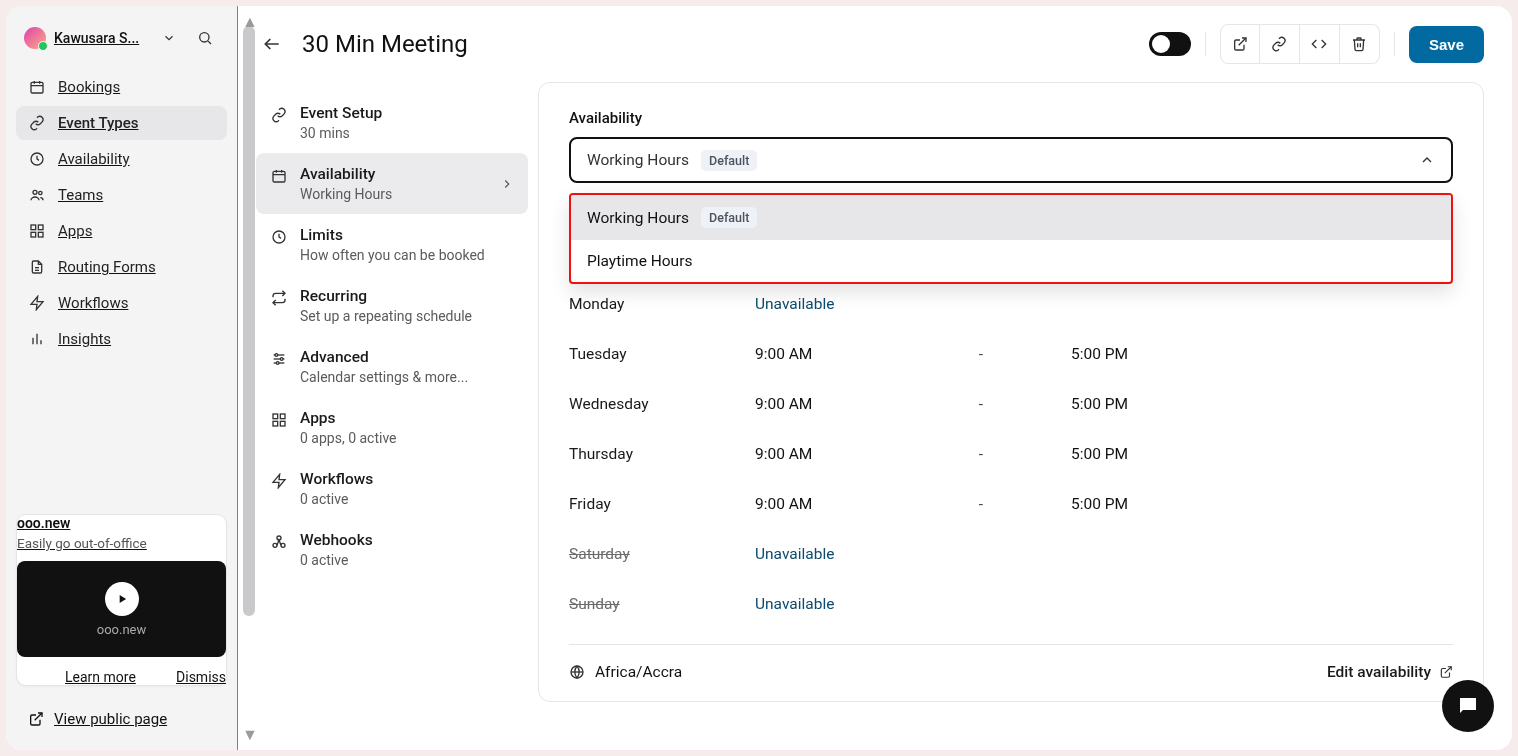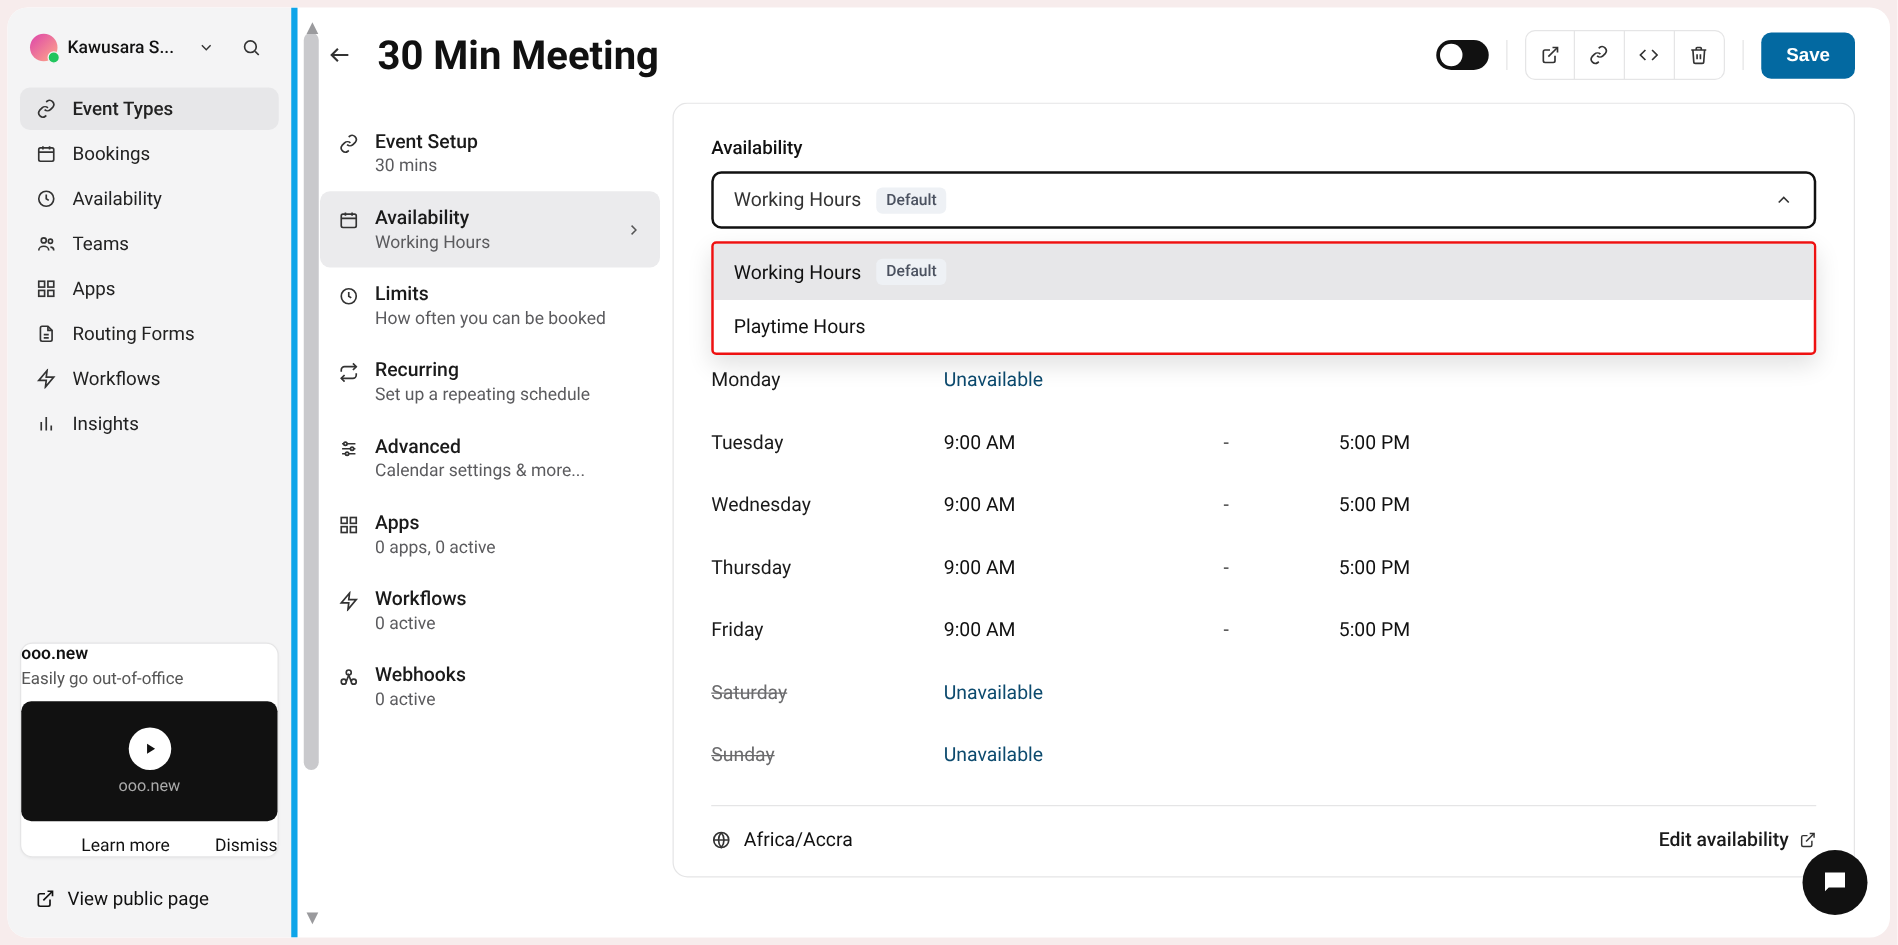--- a/index.html
+++ b/index.html
@@ -1,19 +1,19 @@
 <!DOCTYPE html>
 <html><head>
 <meta charset="utf-8">
 <style>
   * { box-sizing: border-box; margin: 0; padding: 0; }
   body { font-family: -apple-system, BlinkMacSystemFont, "Segoe UI", Roboto, sans-serif; background:#f7ecec; width:1518px; height:756px; overflow:hidden; position:relative; color:#111; }
   .app-shell { position:absolute; top:6px; left:6px; right:6px; bottom:6px; background:#fff; border-radius:16px; display:flex; overflow:hidden; }
   
-  .sidebar { width:232px; background:#f4f4f5; border-right:5px solid #0ea5e9; display:flex; flex-direction:column; padding:12px 10px; position:relative; }
+  .sidebar { width:232px; background:#f4f4f5; border-right:1px solid #0ea5e9; display:flex; flex-direction:column; padding:12px 10px; position:relative;text-decoration:underline; }
   .user-row { display:flex; align-items:center; gap:8px; padding:6px 8px; }
   .avatar { width:22px; height:22px; border-radius:50%; background:linear-gradient(135deg,#d4a,#fa8); position:relative; }
   .avatar::after { content:""; position:absolute; right:-2px; bottom:-2px; width:8px; height:8px; background:#22c55e; border:1.5px solid #f4f4f5; border-radius:50%; }
   .user-name { flex:1; font-size:14px; font-weight:500; overflow:hidden; white-space:nowrap; text-overflow:ellipsis; }
   .icon-btn { display:flex; align-items:center; justify-content:center; width:28px; height:28px; border-radius:6px; cursor:pointer; color:#333; }
   .nav { margin-top:12px; display:flex; flex-direction:column; gap:2px; }
   .nav-item { display:flex; align-items:center; gap:12px; padding:8px 12px; border-radius:8px; font-size:15px; cursor:pointer; color:#222; }
   .nav-item.active { background:#e7e7e9; font-weight:500; }
   .nav-item .nicon { width:18px; height:18px; display:flex; align-items:center; justify-content:center; color:#333; flex-shrink:0; }
   .promo-card { margin-top:auto; background:#fff; border:1px solid #e5e5e6; border-radius:10px; font-size:13px; box-shadow:0 1px 2px rgba(0,0,0,.04); }
@@ -25,21 +25,21 @@
   .promo-actions { display:flex; justify-content:space-between; margin-top:12px; font-size:14px;margin-left:48px; }
   .public-link { display:flex; align-items:center; gap:10px; padding:10px 12px; margin-top:14px; font-size:15px; cursor:pointer; }
   
   .scroll-arrow { position:absolute; left:236px; color:#9a9a9d; }
   .scroll-arrow.up { top:6px; }
   .scroll-arrow.down { bottom:6px; }
   
   .content { flex:1; display:flex; flex-direction:column; }
   .topbar { display:flex; align-items:center; padding:18px 28px 18px 18px; gap:14px; }
   .back-btn { width:32px; height:32px; display:flex; align-items:center; justify-content:center; cursor:pointer; }
-  .page-title { font-size:32px; font-weight:700; flex:1; }
+  .page-title { font-size:24px; font-weight:400; flex:1; }
   .toggle { width:42px; height:24px; background:#111; border-radius:24px; position:relative; cursor:pointer; }
   .toggle::after { content:""; position:absolute; left:3px; top:3px; width:18px; height:18px; background:#fff; border-radius:50%; }
   .vr { width:1px; height:24px; background:#e5e5e6; }
   .icon-group { display:flex; }
   .icon-square { width:40px; height:40px; border:1px solid #e5e5e6; display:flex; align-items:center; justify-content:center; cursor:pointer; background:#fff; }
   .icon-square:first-child { border-radius:8px 0 0 8px; }
   .icon-square:last-child { border-radius:0 8px 8px 0; }
   .icon-square + .icon-square { border-left:none; }
   .save-btn { background:#0369a1; color:#fff; border:none; border-radius:8px; padding:10px 20px; font-size:15px; font-weight:600; cursor:pointer; }
   
@@ -95,39 +95,39 @@
       </div>
       <div class="icon-btn">
         <svg width="16" height="16" viewBox="0 0 24 24" fill="none" stroke="currentColor" stroke-width="2">
             <circle cx="11" cy="11" r="7"></circle>
             <line x1="21" y1="21" x2="16.65" y2="16.65"></line>
           </svg>
       </div>
     </div>
 
     <div class="nav">
-      <div class="nav-item active">
-        <span class="nicon">
-            <svg width="16" height="16" viewBox="0 0 24 24" fill="none" stroke="currentColor" stroke-width="2">
-              <path d="M10 13a5 5 0 0 0 7 0l3-3a5 5 0 0 0-7-7l-1 1"></path>
-              <path d="M14 11a5 5 0 0 0-7 0l-3 3a5 5 0 0 0 7 7l1-1"></path>
-            </svg>
-          </span>
-        <span>Event Types</span>
-      </div>
       <div class="nav-item">
         <span class="nicon">
             <svg width="16" height="16" viewBox="0 0 24 24" fill="none" stroke="currentColor" stroke-width="2">
               <rect x="3" y="5" width="18" height="16" rx="2"></rect>
               <line x1="3" y1="10" x2="21" y2="10"></line>
               <line x1="8" y1="3" x2="8" y2="7"></line>
               <line x1="16" y1="3" x2="16" y2="7"></line>
             </svg>
           </span>
         <span>Bookings</span>
+      </div>
+      <div class="nav-item active">
+        <span class="nicon">
+            <svg width="16" height="16" viewBox="0 0 24 24" fill="none" stroke="currentColor" stroke-width="2">
+              <path d="M10 13a5 5 0 0 0 7 0l3-3a5 5 0 0 0-7-7l-1 1"></path>
+              <path d="M14 11a5 5 0 0 0-7 0l-3 3a5 5 0 0 0 7 7l1-1"></path>
+            </svg>
+          </span>
+        <span>Event Types</span>
       </div>
       <div class="nav-item">
         <span class="nicon">
             <svg width="16" height="16" viewBox="0 0 24 24" fill="none" stroke="currentColor" stroke-width="2">
               <circle cx="12" cy="12" r="9"></circle>
               <polyline points="12 7 12 12 15 14"></polyline>
             </svg>
           </span>
         <span>Availability</span>
       </div>

